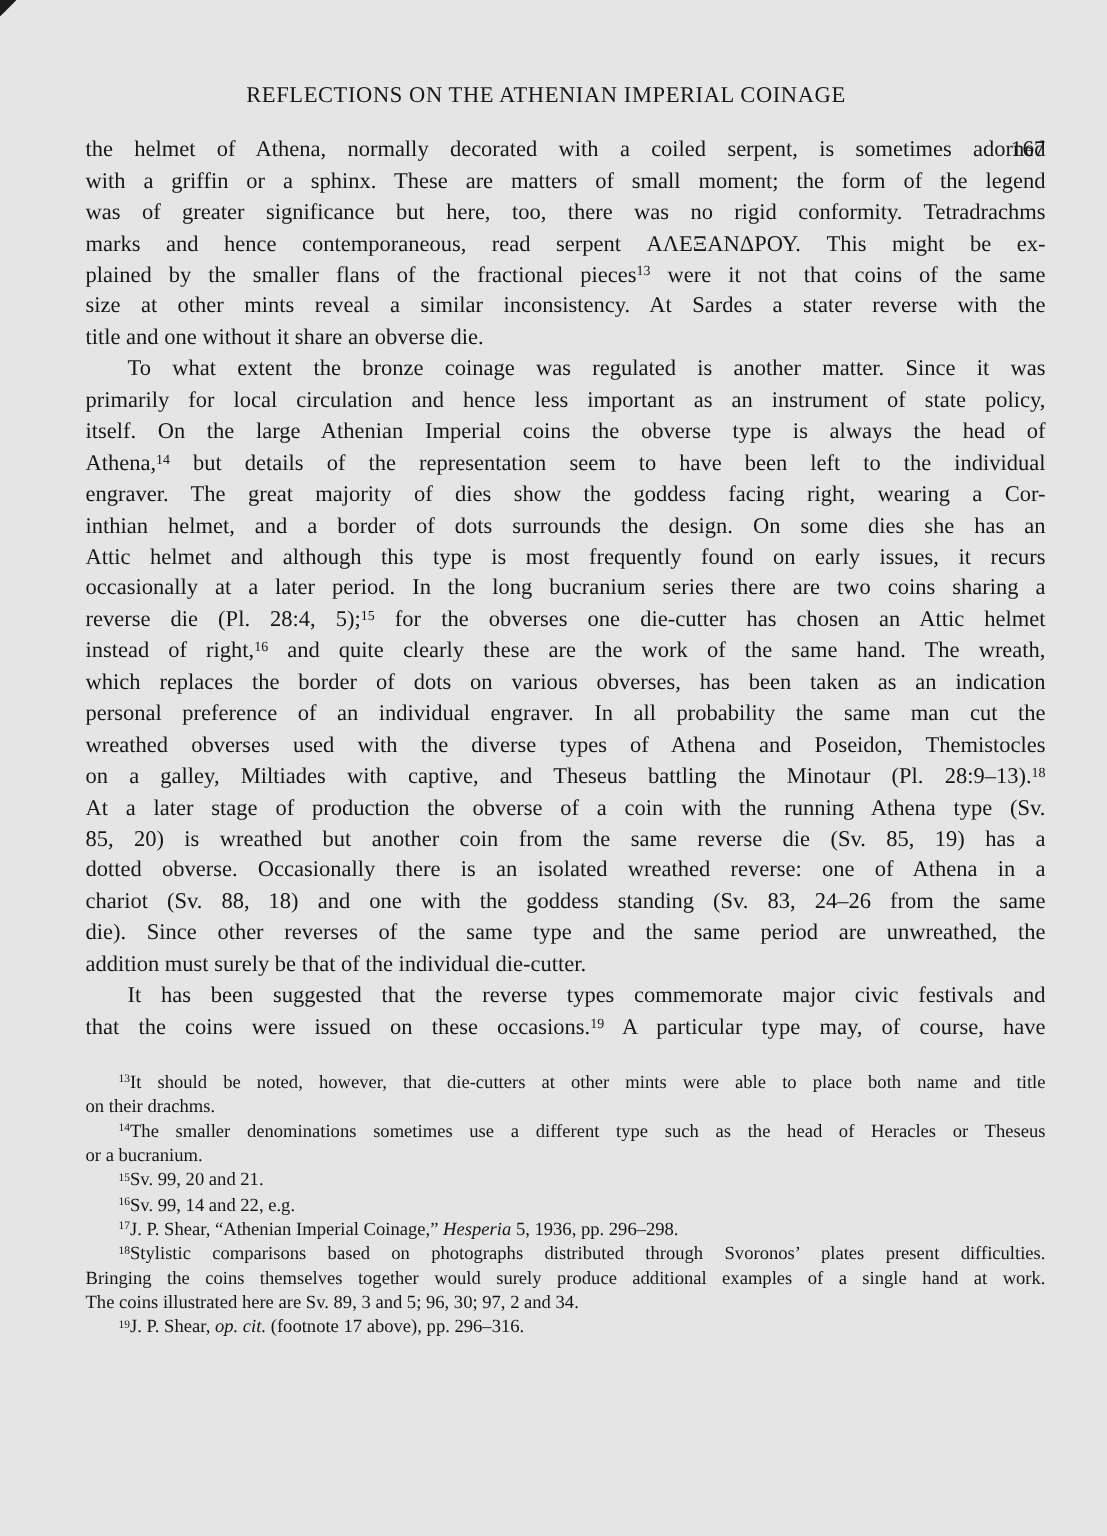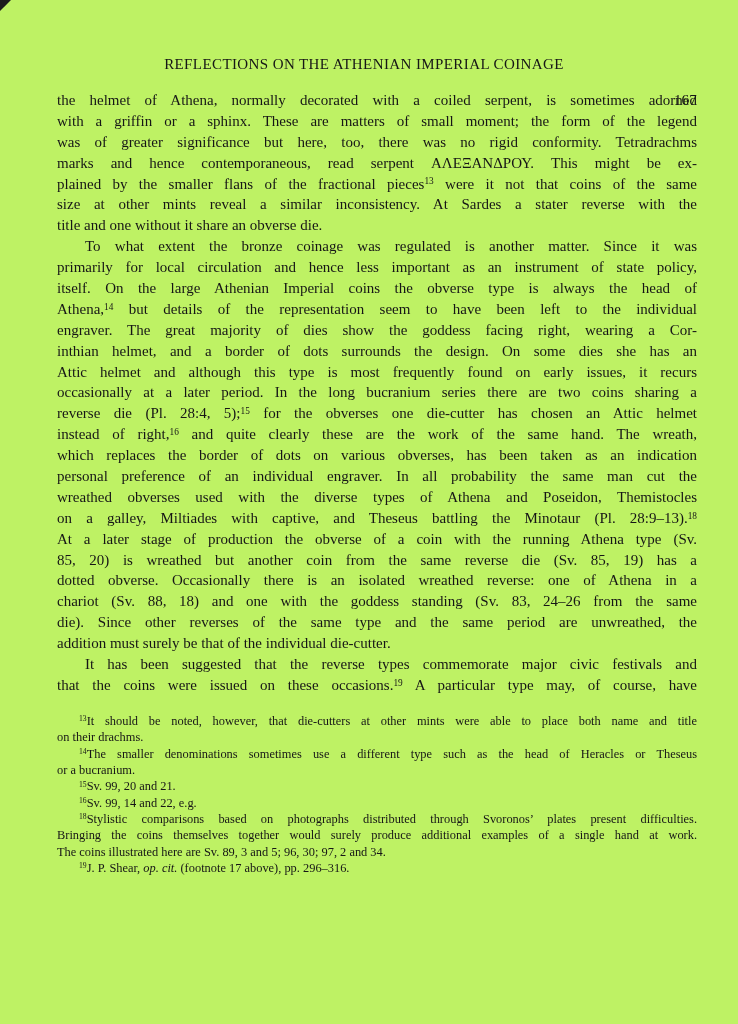--- a/index.html
+++ b/index.html
@@ -4,21 +4,21 @@
 <style>
   html, body {
     margin: 0;
     padding: 0;
     background: #fcfcfa;
   }
   .page {
     position: relative;
     width: 738px;
     height: 1024px;
-    background: #bef264;
+    background: #e5e5e5;
     color: #161616;
     font-family: "Liberation Serif", "DejaVu Serif", serif;
     overflow: hidden;
   }
   .scan-mark {
     position: absolute;
     top: 0;
     left: 0;
     width: 11px;
     height: 11px;
@@ -147,20 +147,23 @@
           <div class="line first"><sup>14</sup>The smaller denominations sometimes use a different type such as the head of Heracles or Theseus</div>
           <div class="line end">or a bucranium.</div>
         </div>
         <div class="fn">
           <div class="line first end"><sup>15</sup>Sv. 99, 20 and 21.</div>
         </div>
         <div class="fn">
           <div class="line first end"><sup>16</sup>Sv. 99, 14 and 22, e.g.</div>
         </div>
         <div class="fn">
+          <div class="line first end"><sup>17</sup>J. P. Shear, “Athenian Imperial Coinage,” <span class="it">Hesperia</span> 5, 1936, pp. 296–298.</div>
+        </div>
+        <div class="fn">
           <div class="line first"><sup>18</sup>Stylistic comparisons based on photographs distributed through Svoronos’ plates present difficulties.</div>
           <div class="line">Bringing the coins themselves together would surely produce additional examples of a single hand at work.</div>
           <div class="line end">The coins illustrated here are Sv. 89, 3 and 5; 96, 30; 97, 2 and 34.</div>
         </div>
         <div class="fn">
           <div class="line first end"><sup>19</sup>J. P. Shear, <span class="it">op. cit.</span> (footnote 17 above), pp. 296–316.</div>
         </div>
       </div>
   </div>
 </div>

